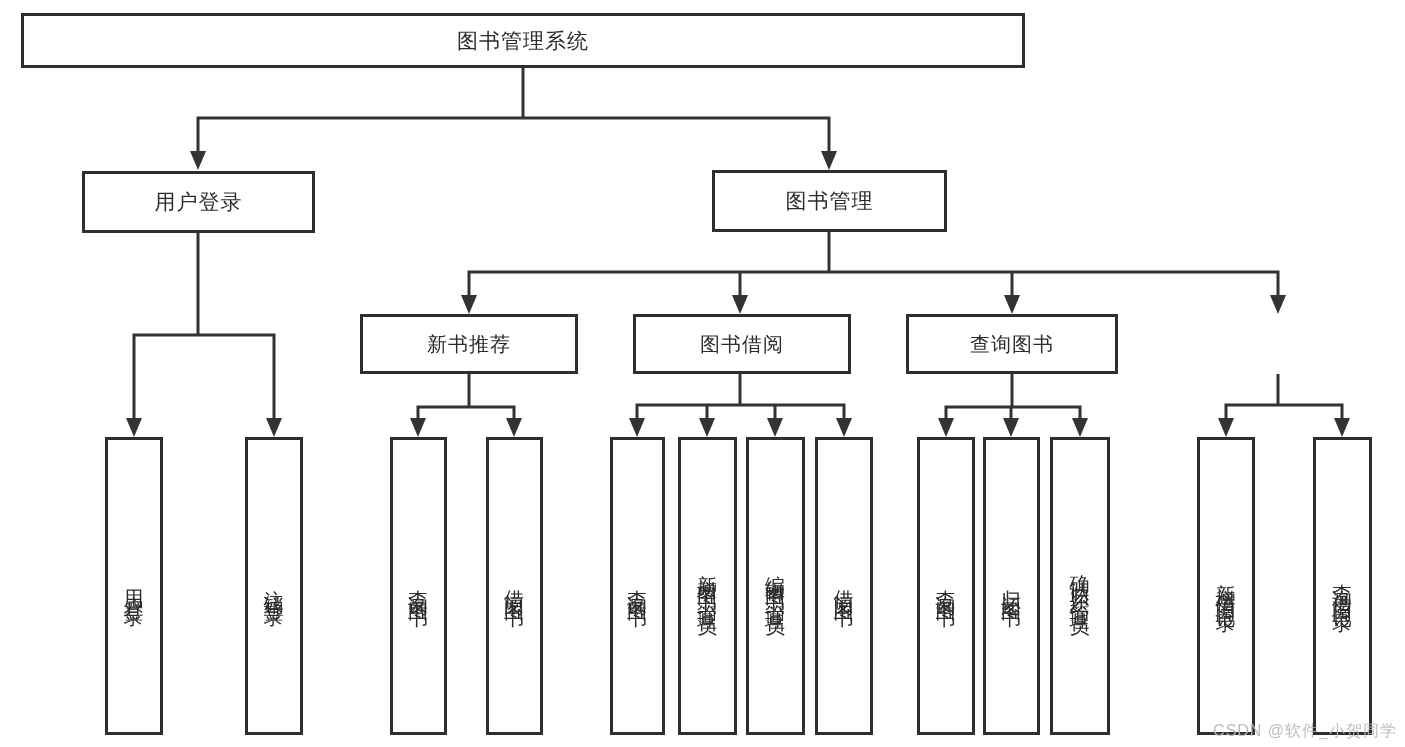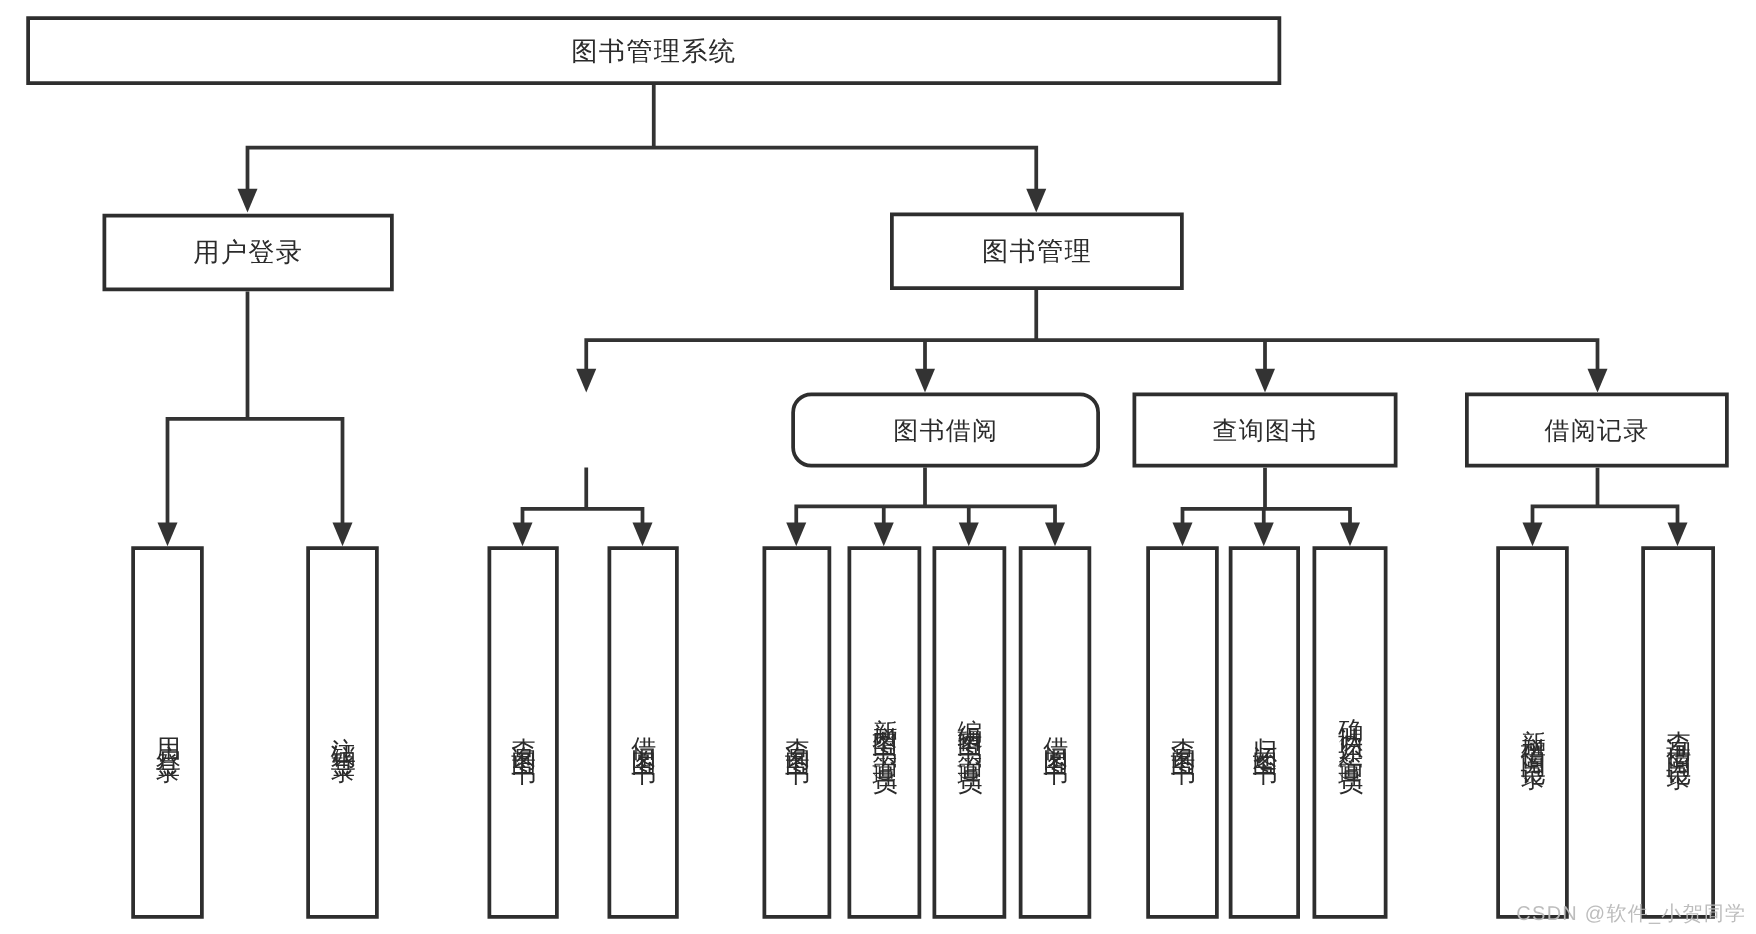--- a/index.html
+++ b/index.html
@@ -115,23 +115,23 @@
       <polygon points="1218,418 1234,418 1226,437"></polygon>
       <polygon points="1334,418 1350,418 1342,437"></polygon>
     </g>
   </svg>
 
   <div class="node h" style="left:21px; top:13px; width:1004px; height:55px;">图书管理系统</div>
 
   <div class="node h" style="left:82px; top:171px; width:233px; height:62px;">用户登录</div>
   <div class="node h" style="left:712px; top:170px; width:235px; height:62px;">图书管理</div>
 
-  <div class="node l3" style="left:633px; top:314px; width:247px; height:60px;border-radius:16px;">图书借阅</div>
+  <div class="node l3" style="left:360px; top:314px; width:218px; height:60px;">新书推荐</div>
+  <div class="node l3" style="left:633px; top:314px; width:218px; height:60px;">图书借阅</div>
   <div class="node l3" style="left:906px; top:314px; width:212px; height:60px;">查询图书</div>
-  <div class="node l3" style="left:1172px; top:314px; width:211px; height:60px;">借阅记录</div>
 
   <div class="node leaf" style="left:105px; top:437px; width:58px; height:298px;">用户登录</div>
   <div class="node leaf" style="left:245px; top:437px; width:58px; height:298px;">注销登录</div>
 
   <div class="node leaf" style="left:390px; top:437px; width:57px; height:298px;">查询图书</div>
   <div class="node leaf" style="left:486px; top:437px; width:57px; height:298px;">借阅图书</div>
 
   <div class="node leaf" style="left:610px; top:437px; width:55px; height:298px;">查询图书</div>
   <div class="node leaf" style="left:678px; top:437px; width:59px; height:298px;">新增图书（管理员）</div>
   <div class="node leaf" style="left:746px; top:437px; width:59px; height:298px;">编辑图书（管理员）</div>

